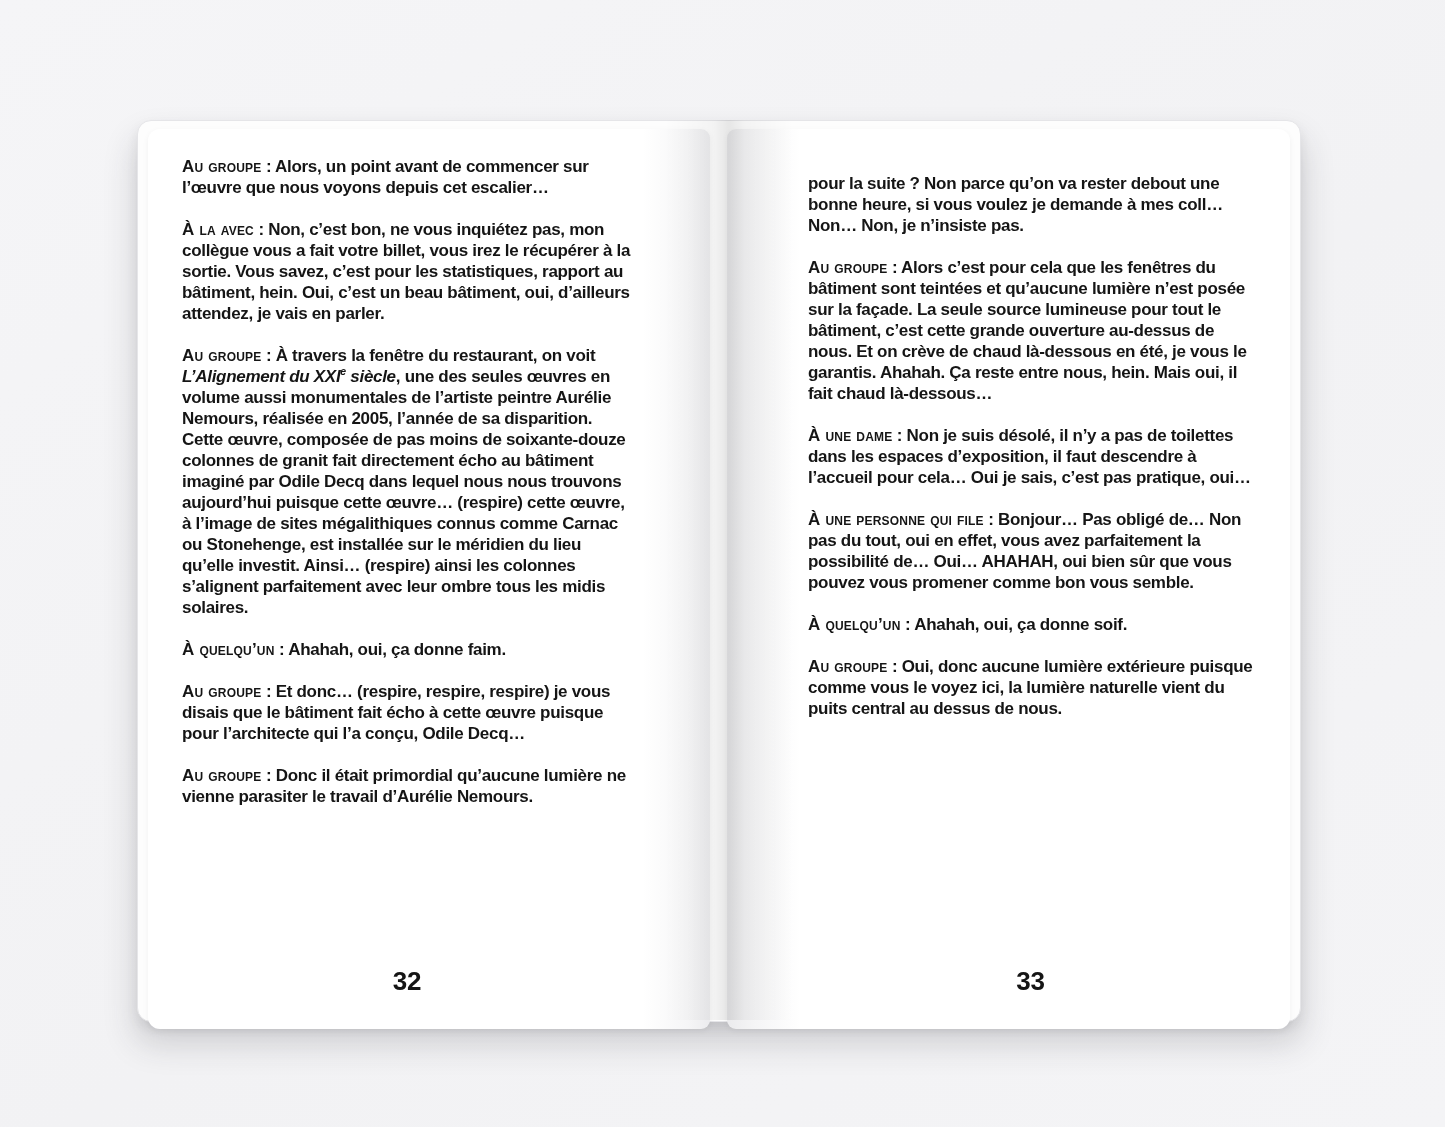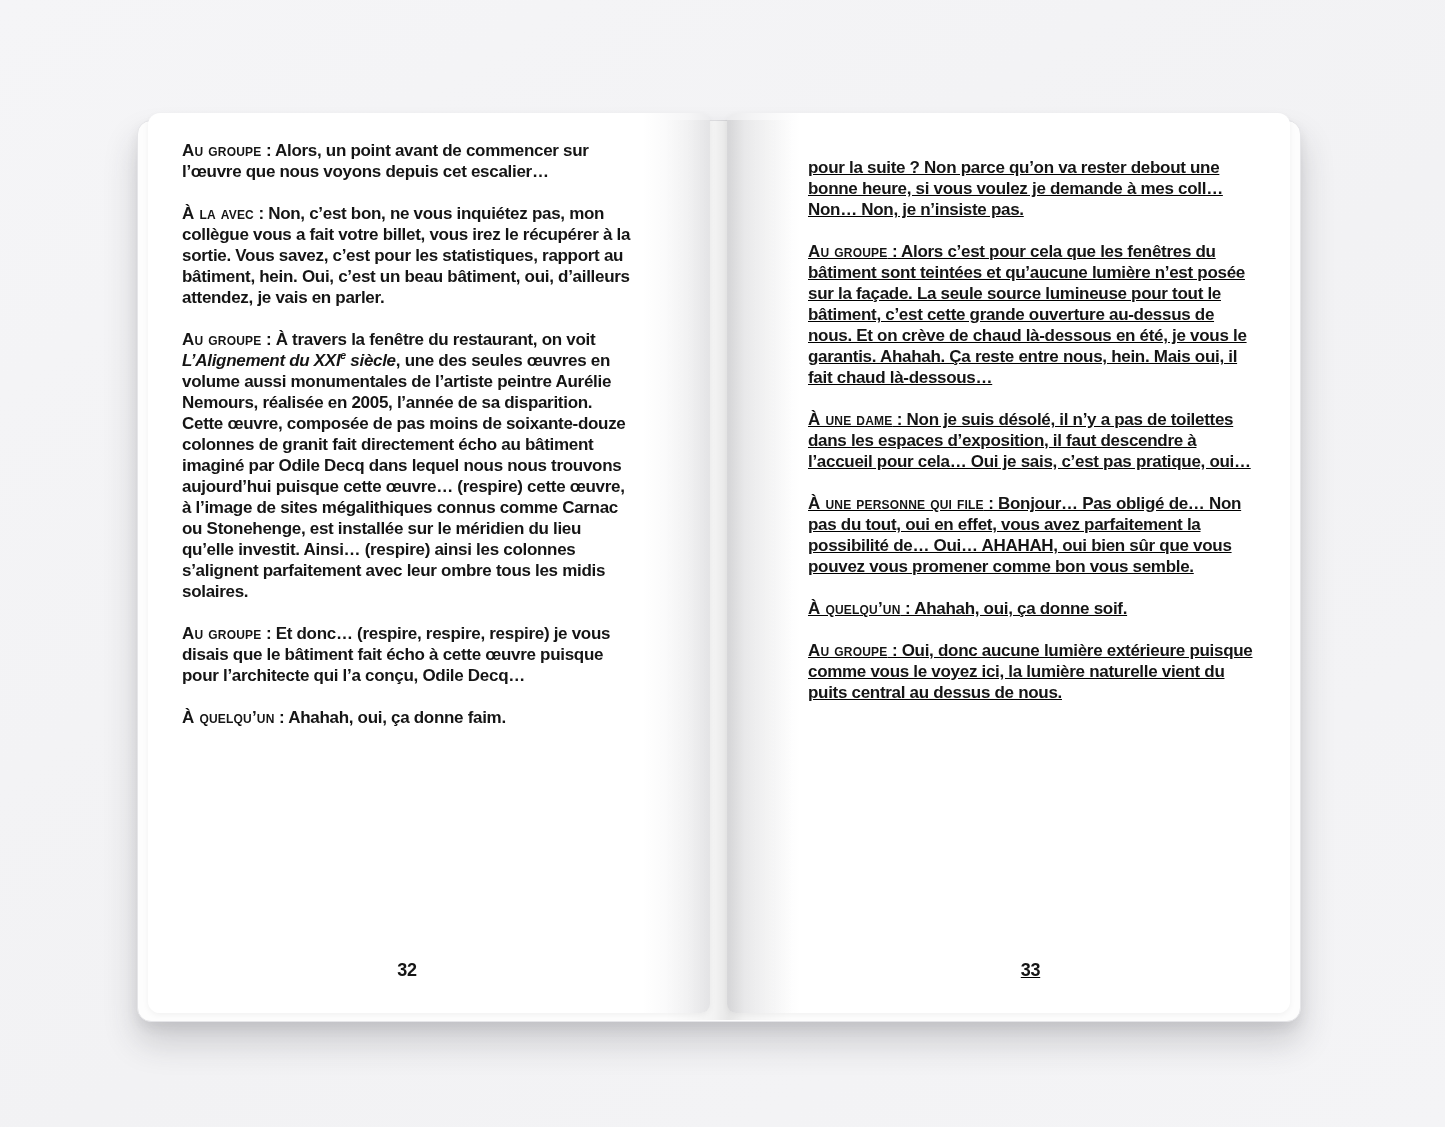--- a/index.html
+++ b/index.html
@@ -21,78 +21,78 @@
     box-shadow:0 20px 34px rgba(45,45,55,0.20),0 6px 12px rgba(45,45,55,0.08);
   }
   
   .gutter{
     position:absolute;left:528px;top:7px;width:128px;height:900px;
     background:linear-gradient(to right,
       rgba(0,0,0,0) 0%,rgba(0,0,0,0.04) 38%,rgba(0,0,0,0.09) 50%,
       rgba(0,0,0,0.04) 62%,rgba(0,0,0,0) 100%);
   }
   .page{
-    position:absolute;top:0;height:900px;
+    position:absolute;top:16px;height:900px;
     box-sizing:border-box;
     display:flex;flex-direction:column;
   }
   .page-left{
     left:11px;width:562px;
     padding:27px 78px 0 34px;
     background:linear-gradient(to right,#ffffff 0%,#ffffff 88%,#f6f6f7 96%,#ececee 100%);
     border-radius:12px 9px 9px 12px;
     box-shadow:0 2px 6px rgba(0,0,0,0.05);
   }
   .page-right{
     left:590px;width:563px;
     padding:44px 37px 0 81px;
     background:linear-gradient(to right,#ebebed 0%,#f5f5f6 5%,#ffffff 13%,#ffffff 100%);
     border-radius:9px 12px 12px 9px;
     box-shadow:0 2px 6px rgba(0,0,0,0.05);
-    text-decoration:underline;
   }
   .page-content{flex:0 0 auto;}
   .para{
     margin:0 0 21px 0;
     font-size:17px;line-height:21px;
     font-weight:600;
     letter-spacing:-0.3px;
     color:#151515;
     text-align:left;
   }
   .speaker{
     font-variant:small-caps;
     letter-spacing:0.2px;
   }
   .para em{font-style:italic;}
   .para sup{font-size:0.62em;line-height:0;vertical-align:super;}
   .page-number{
     margin-top:auto;
     margin-bottom:32px;
     text-align:center;
-    font-size:18px;
+    font-size:26px;
     font-weight:600;
     letter-spacing:-0.3px;
     color:#151515;
   }
 </style>
 </head>
 <body>
 
 <div class="stage">
   <div class="book">
     <div class="book-base"></div>
 
     <div class="page page-left">
       <div class="page-content" id="page-content-0">
           <p class="para"><span class="speaker">Au groupe</span><span> : Alors, un point avant de commencer sur l’œuvre que nous voyons depuis cet escalier…</span></p>
           <p class="para"><span class="speaker">À la avec</span><span> : Non, c’est bon, ne vous inquiétez pas, mon collègue vous a fait votre billet, vous irez le récupérer à la sortie. Vous savez, c’est pour les statistiques, rapport au bâtiment, hein. Oui, c’est un beau bâtiment, oui, d’ailleurs attendez, je vais en parler.</span></p>
           <p class="para"><span class="speaker">Au groupe</span><span> : À travers la fenêtre du restaurant, on voit </span><em>L’Alignement du XXI</em><sup><em>e</em></sup><em> siècle</em><span>, une des seules œuvres en volume aussi monumentales de l’artiste peintre Aurélie Nemours, réalisée en 2005, l’année de sa disparition. Cette œuvre, composée de pas moins de soixante-douze colonnes de granit fait directement écho au bâtiment imaginé par Odile Decq dans lequel nous nous trouvons aujourd’hui puisque cette œuvre… (respire) cette œuvre, à l’image de sites mégalithiques connus comme Carnac ou Stonehenge, est installée sur le méridien du lieu qu’elle investit. Ainsi… (respire) ainsi les colonnes s’alignent parfaitement avec leur ombre tous les midis solaires.</span></p>
+          <p class="para"><span class="speaker">À quelqu’un</span><span> : Ahahah, oui, ça donne faim.</span></p>
           <p class="para"><span class="speaker">Au groupe</span><span> : Et donc… (respire, respire, respire) je vous disais que le bâtiment fait écho à cette œuvre puisque pour l’architecte qui l’a conçu, Odile Decq…</span></p>
-          <p class="para"><span class="speaker">À quelqu’un</span><span> : Ahahah, oui, ça donne faim.</span></p>
+          <p class="para"><span class="speaker">Au groupe</span><span> : Donc il était primordial qu’aucune lumière ne vienne parasiter le travail d’Aurélie Nemours.</span></p>
         </div>
       <div class="page-number">32</div>
     </div>
 
     <div class="page page-right">
       <div class="page-content" id="page-content-1">
           <p class="para"><span>pour la suite ? Non parce qu’on va rester debout une bonne heure, si vous voulez je demande à mes coll… Non… Non, je n’insiste pas.</span></p>
           <p class="para"><span class="speaker">Au groupe</span><span> : Alors c’est pour cela que les fenêtres du bâtiment sont teintées et qu’aucune lumière n’est posée sur la façade. La seule source lumineuse pour tout le bâtiment, c’est cette grande ouverture au-dessus de nous. Et on crève de chaud là-dessous en été, je vous le garantis. Ahahah. Ça reste entre nous, hein. Mais oui, il fait chaud là-dessous…</span></p>
           <p class="para"><span class="speaker">À une dame</span><span> : Non je suis désolé, il n’y a pas de toilettes dans les espaces d’exposition, il faut descendre à l’accueil pour cela… Oui je sais, c’est pas pratique, oui…</span></p>
           <p class="para"><span class="speaker">À une personne qui file</span><span> : Bonjour… Pas obligé de… Non pas du tout, oui en effet, vous avez parfaitement la possibilité de… Oui… AHAHAH, oui bien sûr que vous pouvez vous promener comme bon vous semble.</span></p>

